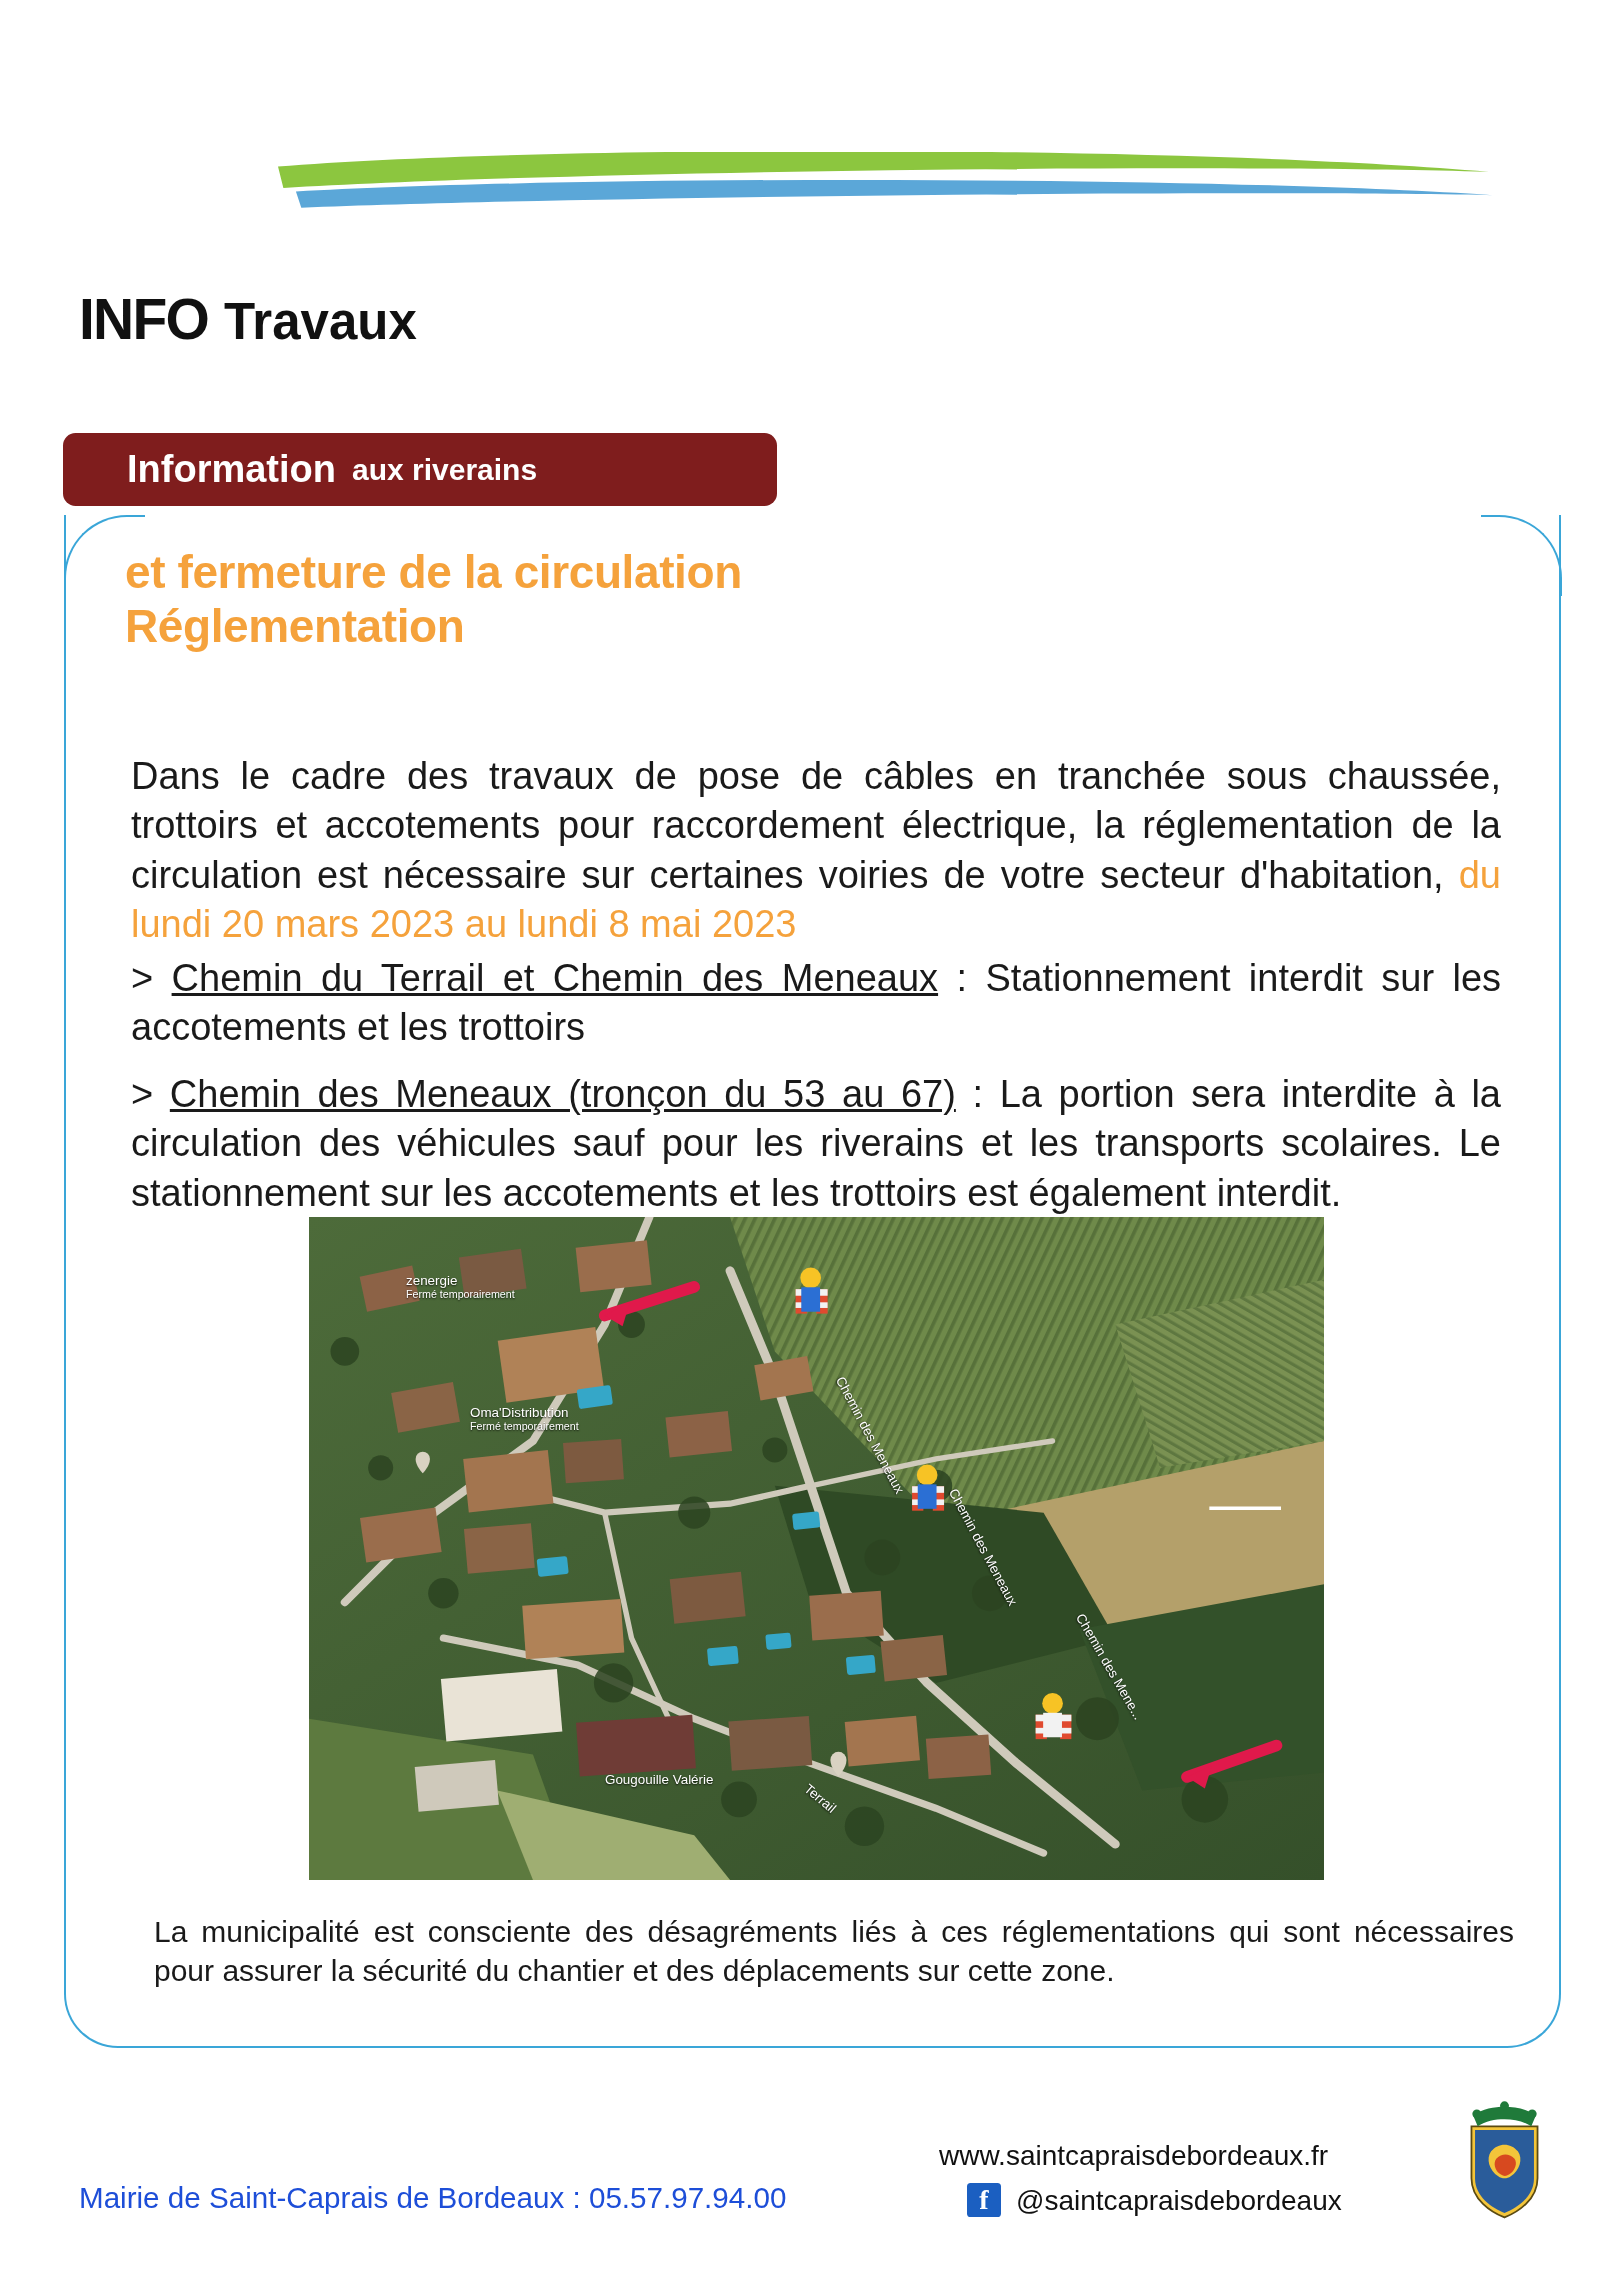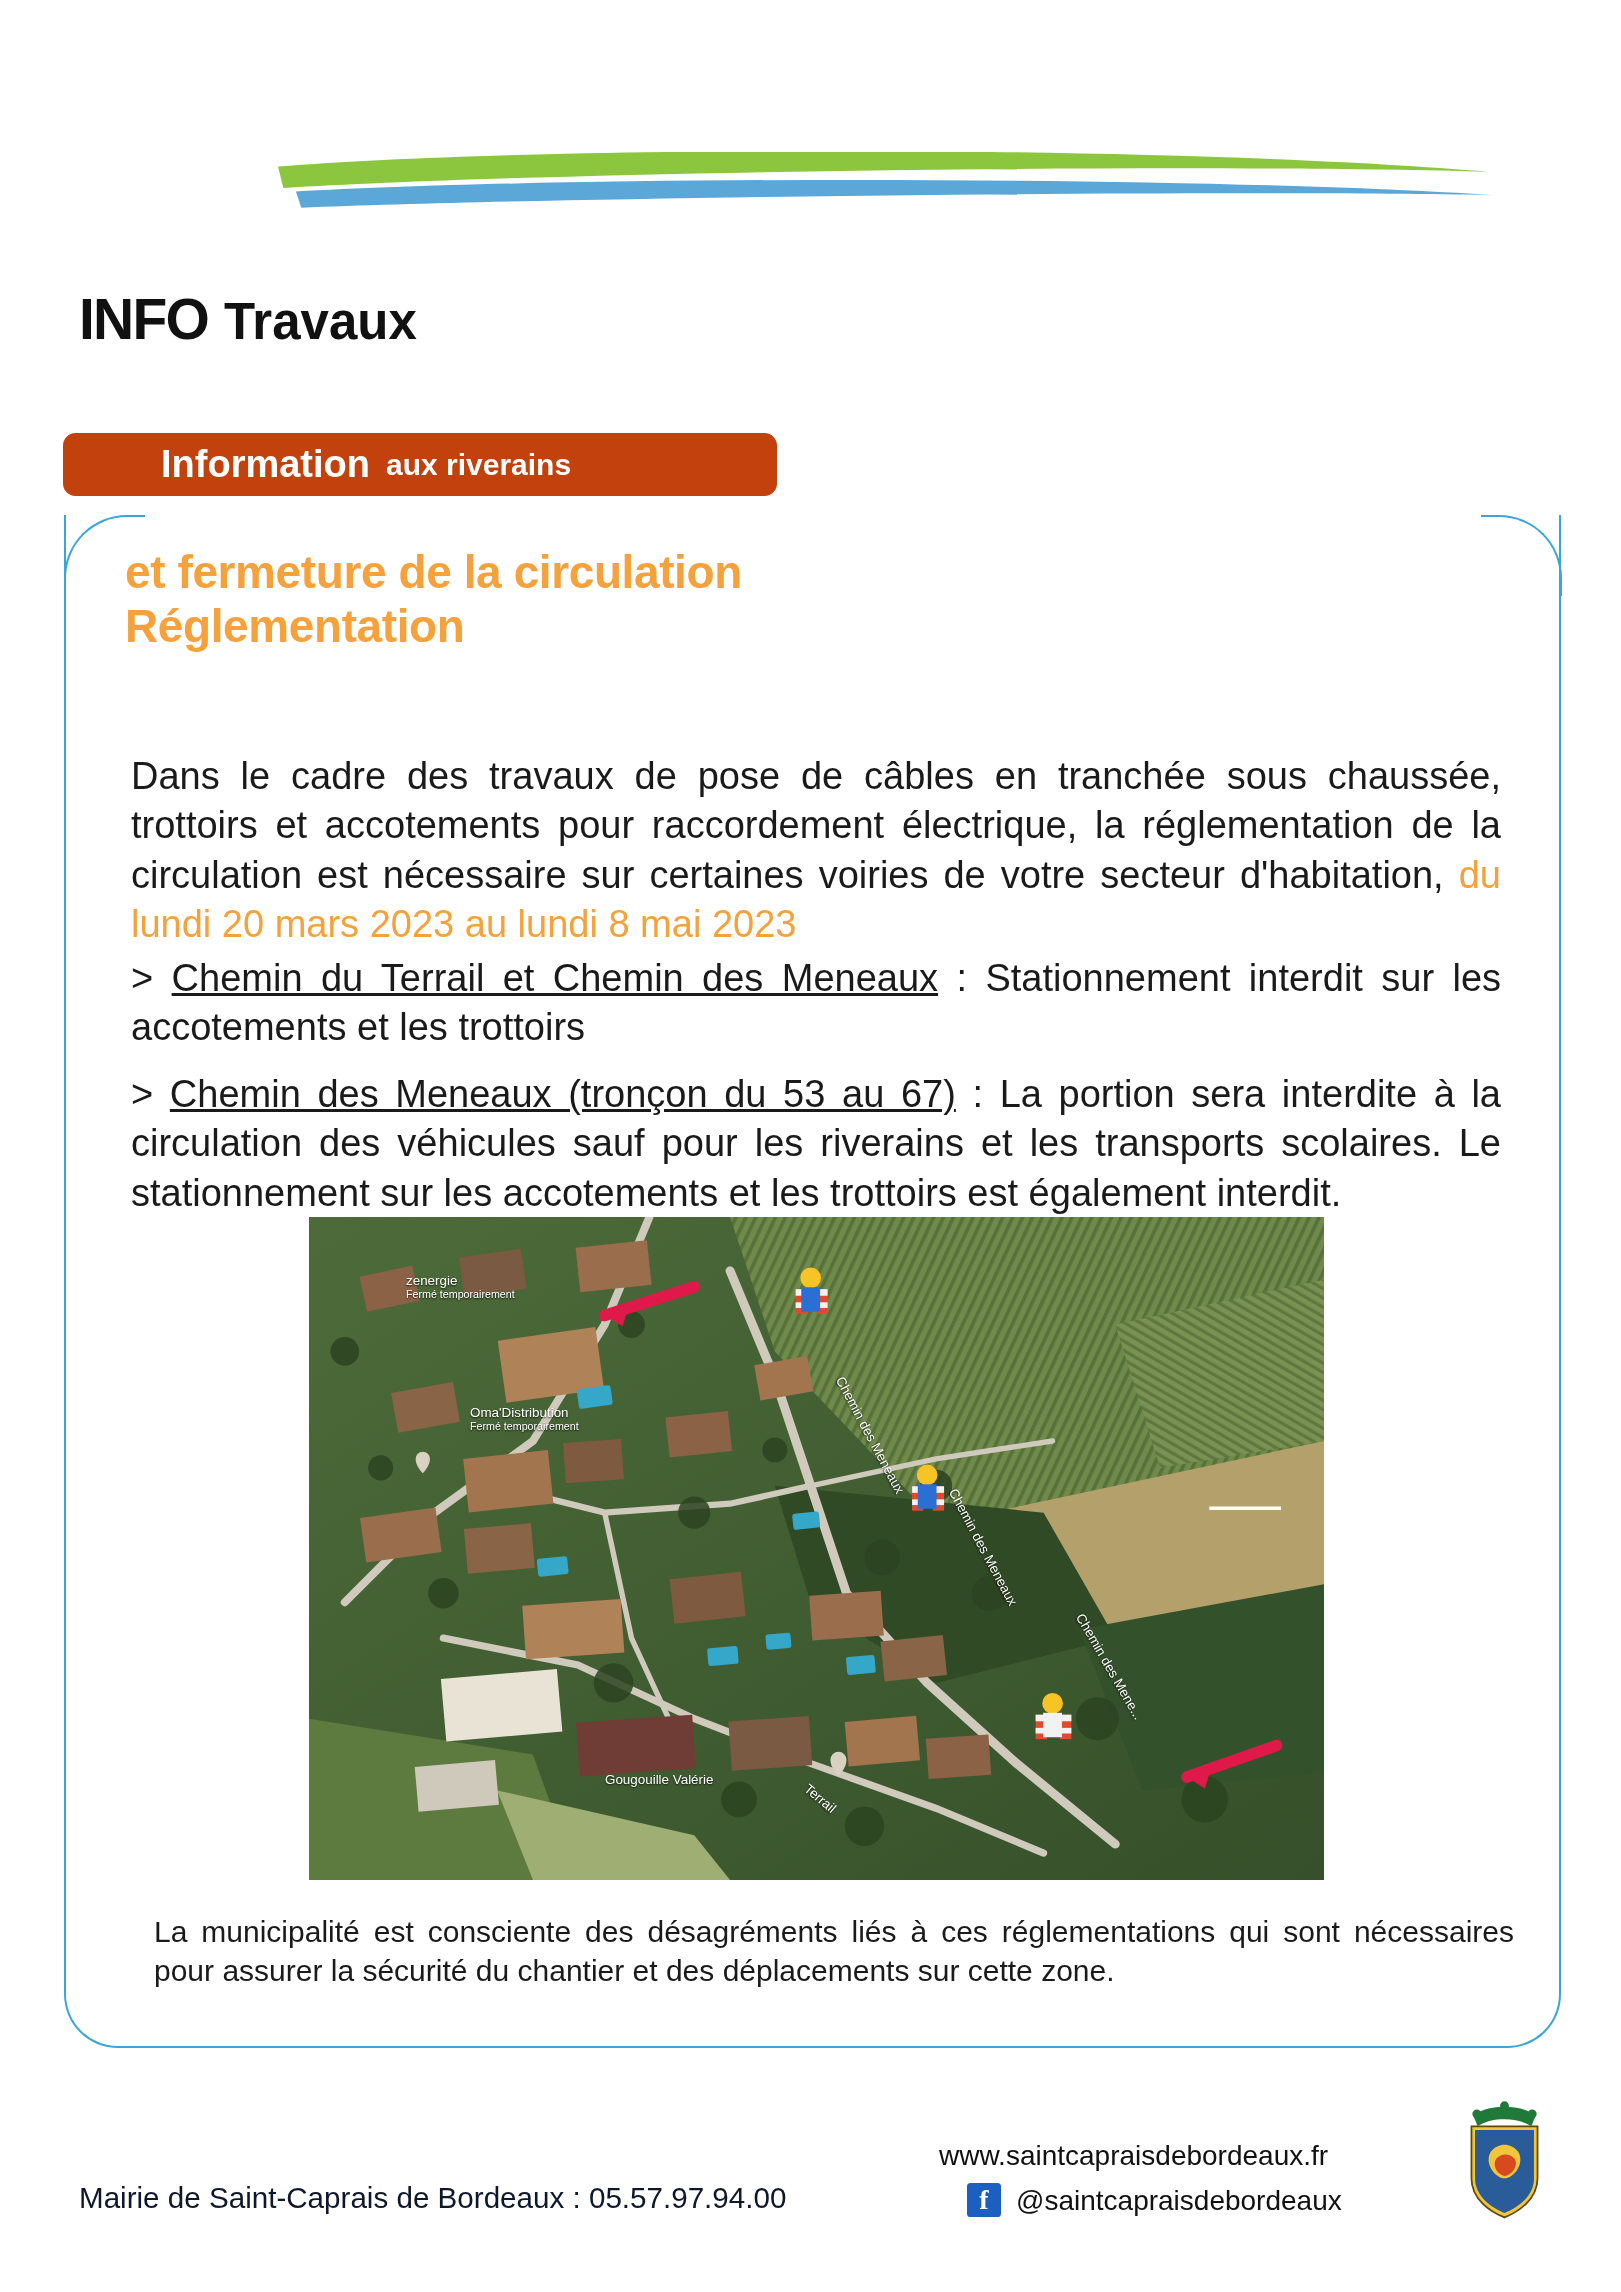--- a/index.html
+++ b/index.html
@@ -64,26 +64,26 @@
     margin-left: 16px;
     line-height: 1;
   }
 
   
   .pill {
     position: absolute;
     top: 433px;
     left: 63px;
     width: 714px;
-    height: 63px;
-    background: #c2410c;
+    height: 73px;
+    background: #7f1d1d;
     border-radius: 12.5px;
     display: flex;
     align-items: center;
-    padding-left: 98px;
+    padding-left: 64px;
     box-sizing: border-box;
   }
   .pill-strong {
     font-size: 38px;
     font-weight: bold;
     color: #ffffff;
     letter-spacing: 0px;
   }
   .pill-light {
     font-size: 30px;
@@ -199,21 +199,21 @@
     top: 2096px;
     left: 0;
     width: 1622px;
     height: 0;
   }
   .footer-left {
     position: absolute;
     top: 2181px;
     left: 79px;
     font-size: 29.6px;
-    color: #0f172a;
+    color: #1d4ed8;
   }
   .footer-web {
     position: absolute;
     top: 2140px;
     left: 939px;
     font-size: 28px;
     color: #111111;
   }
   .footer-fb-text {
     position: absolute;

